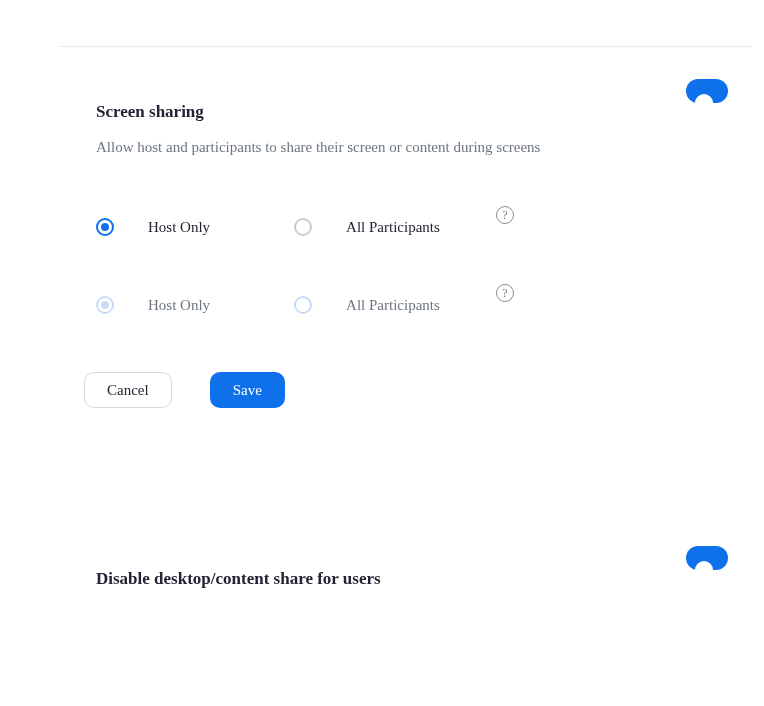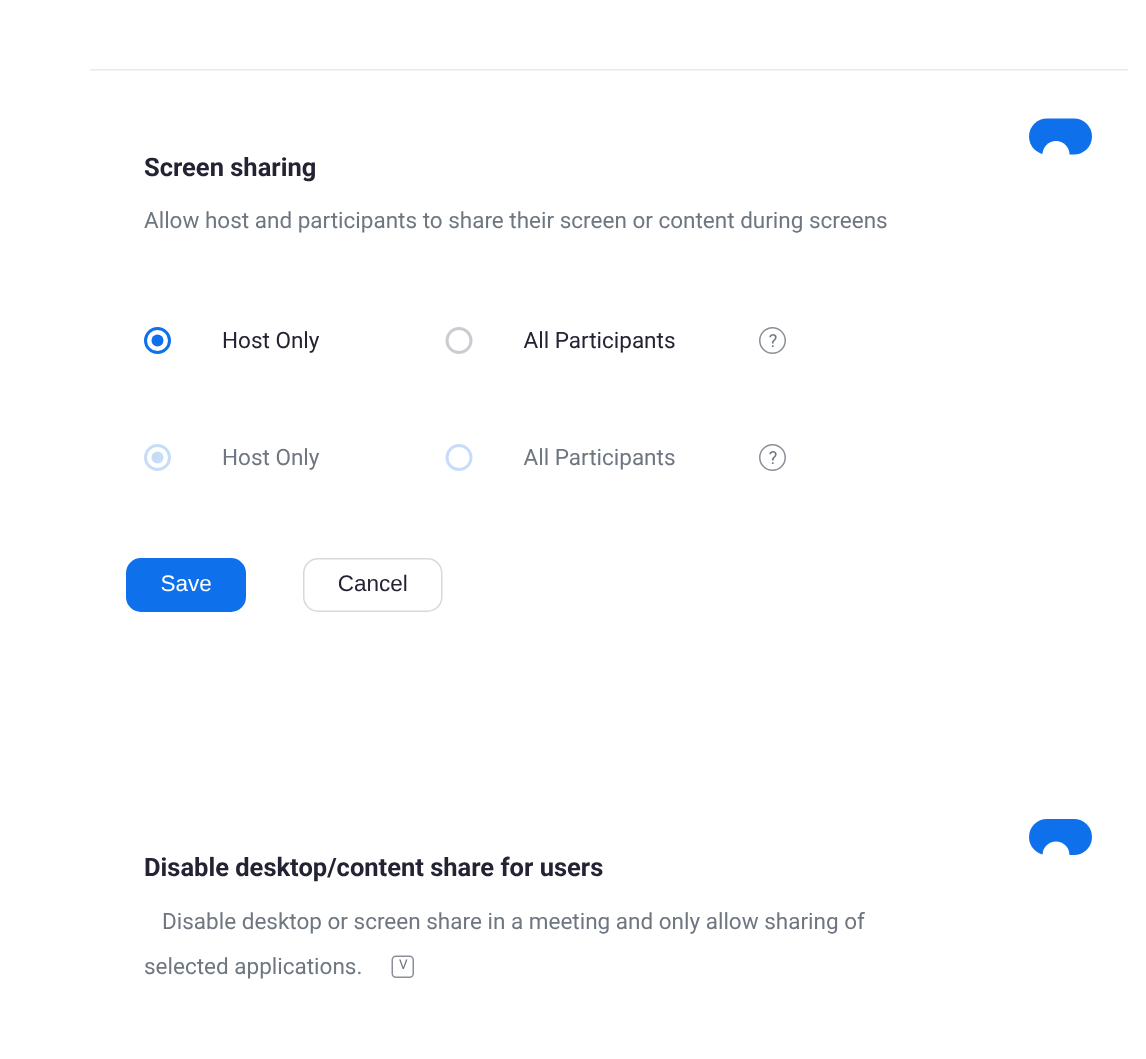--- a/index.html
+++ b/index.html
@@ -1,15 +1,15 @@
 <!DOCTYPE html>
 <html><head>
   <meta charset="utf-8">
   <style>
-    * { box-sizing: border-box; margin: 12px; padding: 0; }
+    * { box-sizing: border-box; margin: 12px; padding: 0; font-family: Liberation Serif, serif; }
     body {
       font-family: -apple-system, BlinkMacSystemFont, "Segoe UI", Roboto, Helvetica, Arial, sans-serif;
       background: #fff;
       color: #232333;
       width: 764px;
       padding: 10px 24px 30px 24px;
     }
     .hr-top { border-top: 1px solid #eaeaea; margin-bottom: 4px; }
     .setting-block { padding-top: 6px; margin-bottom: 40px; }
     .setting-row { display: flex; align-items: flex-start; }
@@ -68,21 +68,20 @@
     
     .sub-question {
       font-size: 15px;
       font-weight: 700;
       color: #232333;
       margin-top: 22px;
       margin-bottom: 12px;
     }
     .radio-row {
       display: flex;
-      align-items: center;
       gap: 36px;
     }
     .radio-opt {
       display: inline-flex;
       align-items: center;
       gap: 10px;
       cursor: pointer;
     }
     .radio-circle {
       width: 18px;
@@ -188,35 +187,31 @@
       <span class="radio-label disabled">Host Only</span>
     </label>
     <label class="radio-opt">
       <span class="radio-circle disabled"></span>
       <span class="radio-label disabled">All Participants</span>
     </label>
     <span class="help-circle">?</span>
   </div>
 
   <div class="btn-row">
+    <button class="btn btn-default">Cancel</button>
     <button class="btn btn-primary">Save</button>
-    <button class="btn btn-default">Cancel</button>
   </div>
 </div>
 
 <div class="spacer-lg"></div>
 
 <div class="setting-block">
   <div class="setting-row">
     <div class="setting-main">
       <div class="setting-title">Disable desktop/content share for users</div>
-      <div class="setting-desc">
-        <span>Disable desktop or screen share in a meeting and only allow sharing of selected applications.</span>
-        <span class="inline-badge">V</span>
-      </div>
     </div>
     <div class="toggle on">
       <div class="knob"></div>
     </div>
   </div>
 </div>
 
 <div style="height:30px"></div>
 
 <div class="setting-block">

